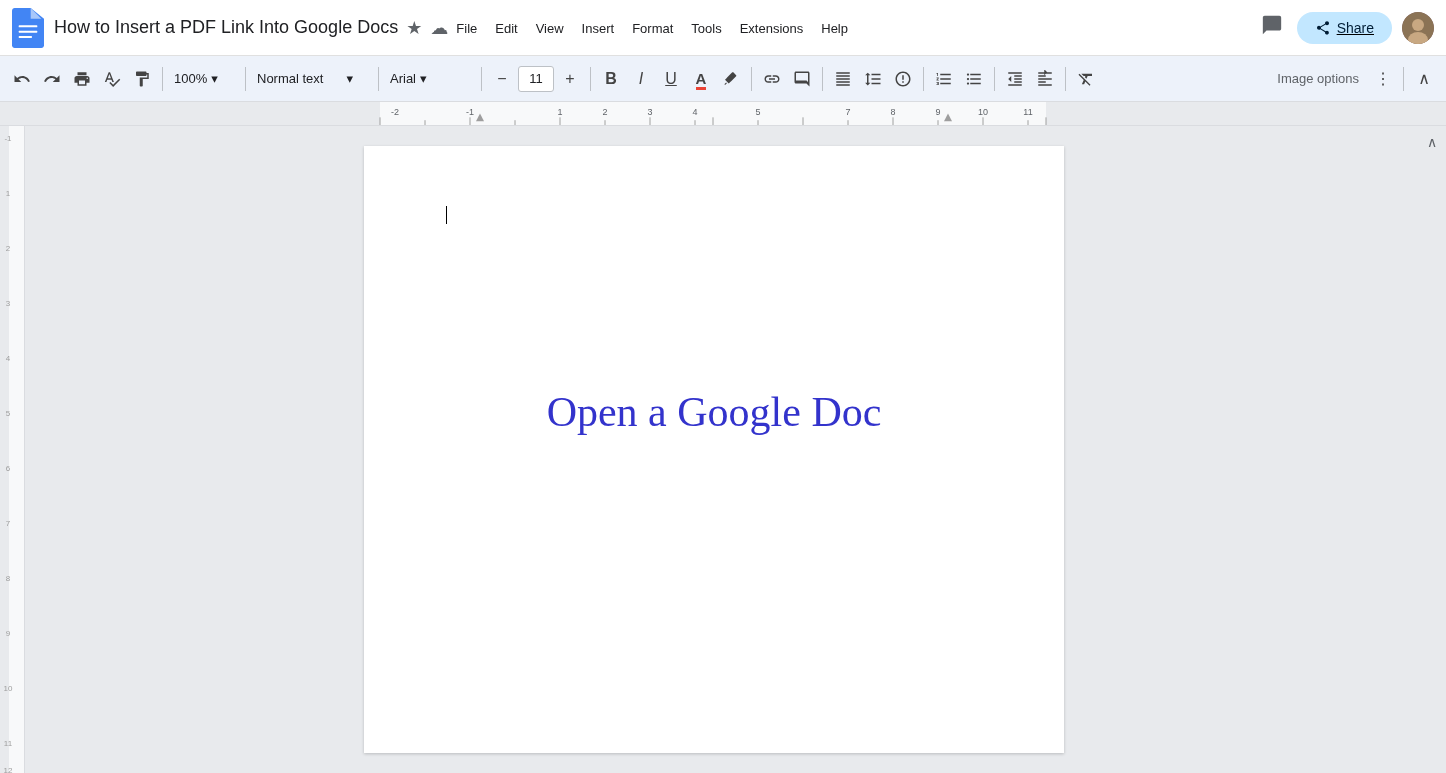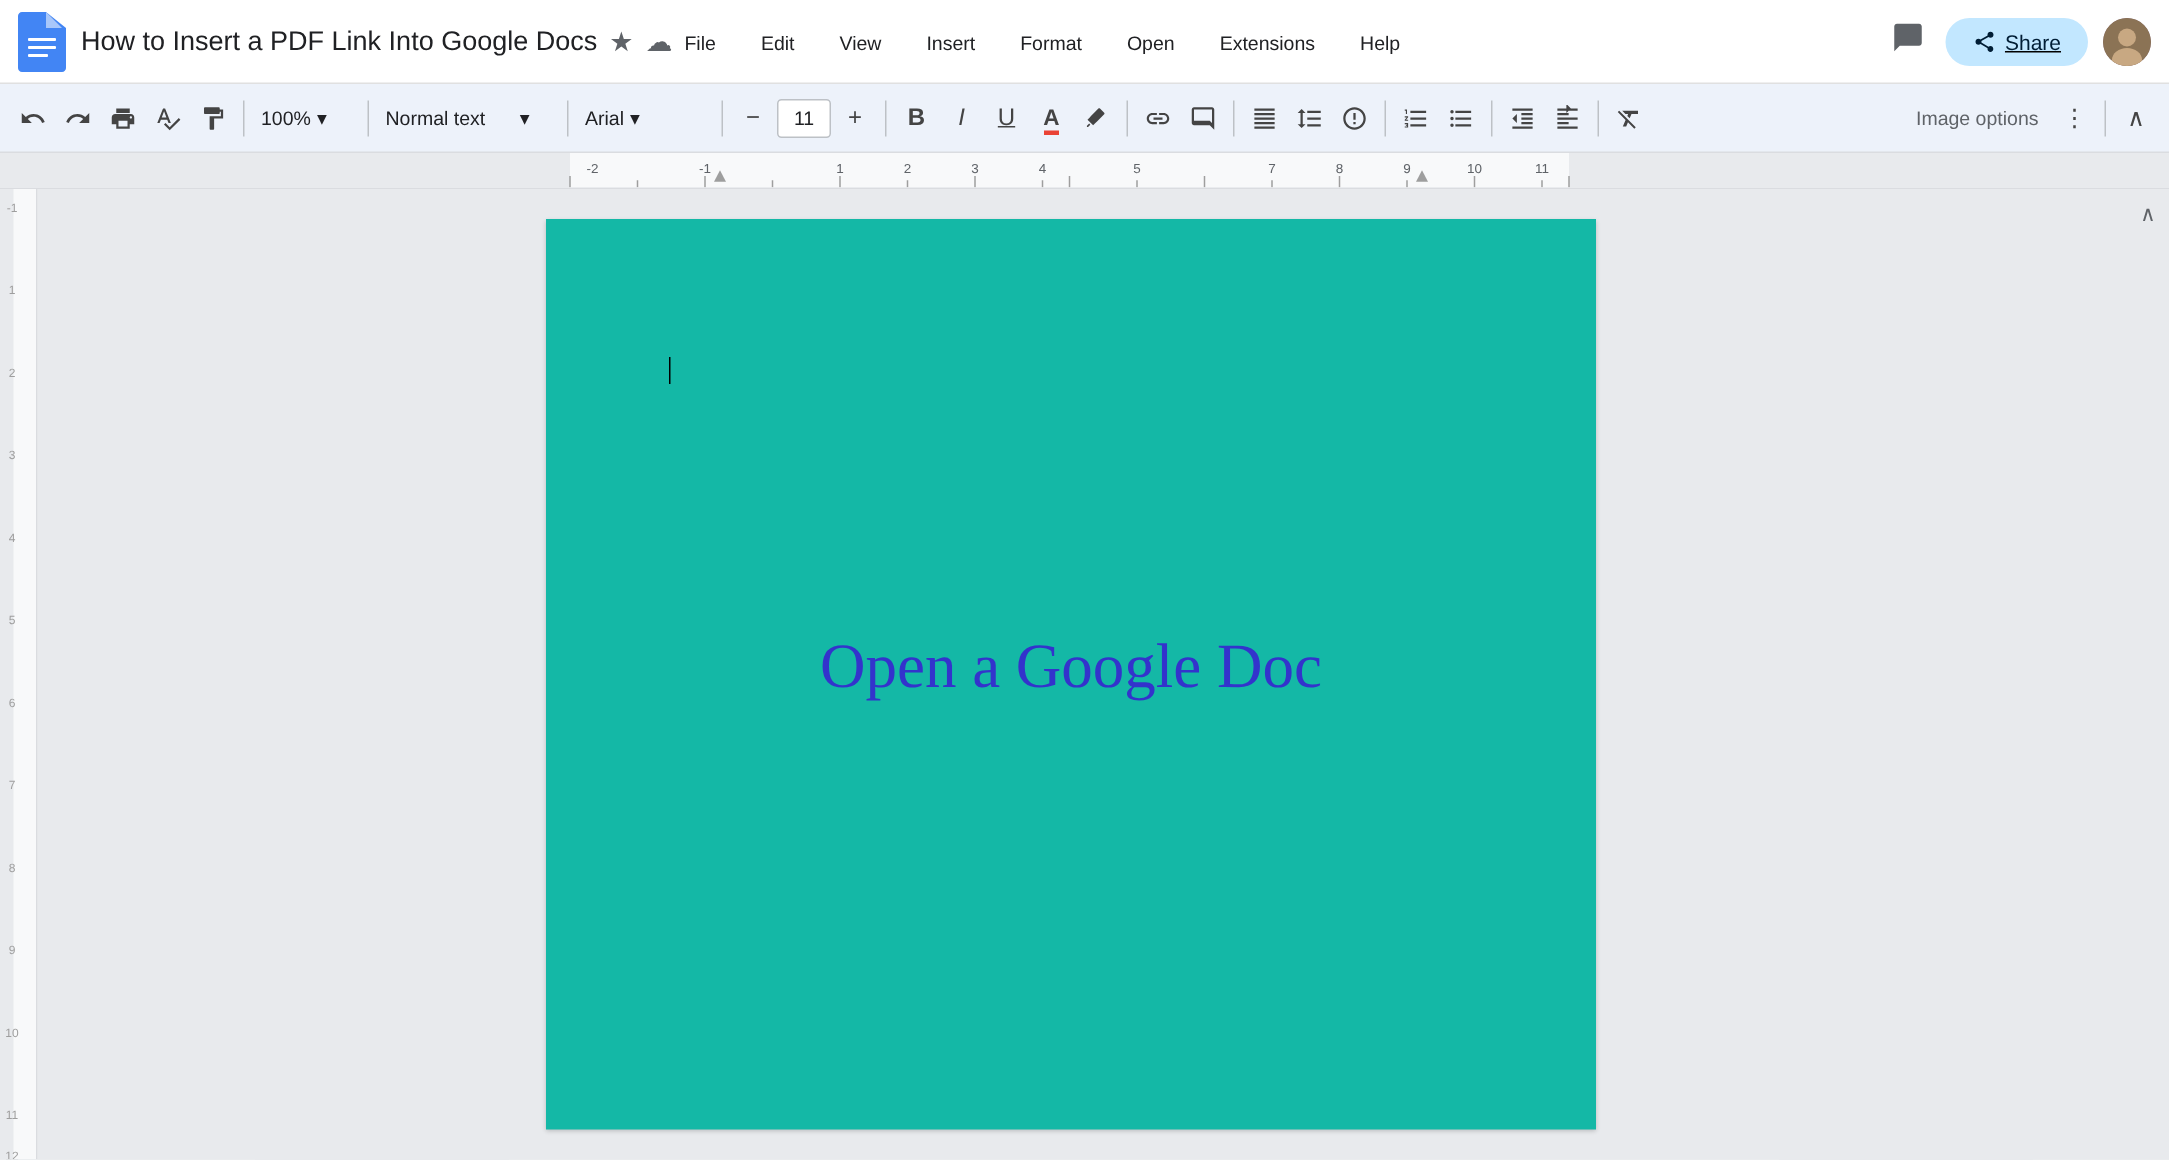--- a/index.html
+++ b/index.html
@@ -36,21 +36,21 @@
       font-family: 'Arial', sans-serif;
     }
     .title-icon {
       color: #5f6368;
       font-size: 18px;
       cursor: pointer;
     }
     .menu-bar {
       display: flex;
       align-items: center;
-      gap: 14px;
+      gap: 2px;
       margin-top: 2px;
     }
     .menu-item {
       font-size: 13px;
       color: #202124;
       padding: 2px 8px;
       cursor: pointer;
       border-radius: 4px;
     }
     .title-actions {
@@ -202,24 +202,24 @@
       flex: 1;
       display: flex;
       justify-content: center;
       padding: 20px 0;
       overflow-y: auto;
       background: #e8eaed;
     }
     .page {
       width: 700px;
       min-height: 600px;
-      background: #14b8a6;
+      background: #ffffff;
       box-shadow: 0 1px 3px rgba(0,0,0,0.2);
       position: relative;
-      padding: 92px 80px;
+      padding: 60px 80px;
     }
     .cursor-line {
       display: inline-block;
       width: 1px;
       height: 18px;
       background: #000;
       margin-left: 2px;
       animation: blink 1s step-end infinite;
     }
     @keyframes blink { 0%,100%{opacity:1} 50%{opacity:0} }
@@ -270,21 +270,21 @@
       <span class="doc-title">How to Insert a PDF Link Into Google Docs</span>
       <span class="title-icon">★</span>
       <span class="title-icon">☁</span>
     </div>
     <div class="menu-bar">
       <span class="menu-item">File</span>
       <span class="menu-item">Edit</span>
       <span class="menu-item">View</span>
       <span class="menu-item">Insert</span>
       <span class="menu-item">Format</span>
-      <span class="menu-item">Open</span>
+      <span class="menu-item">Tools</span>
       <span class="menu-item">Extensions</span>
       <span class="menu-item">Help</span>
     </div>
   </div>
 
   <div class="title-actions">
     <button class="comments-btn">
       <svg width="22" height="22" viewBox="0 0 24 24" fill="none" xmlns="http://www.w3.org/2000/svg">
         <path d="M20 2H4C2.9 2 2 2.9 2 4v18l4-4h14c1.1 0 2-0.9 2-2V4c0-1.1-0.9-2-2-2z" fill="#5f6368"></path>
       </svg>

